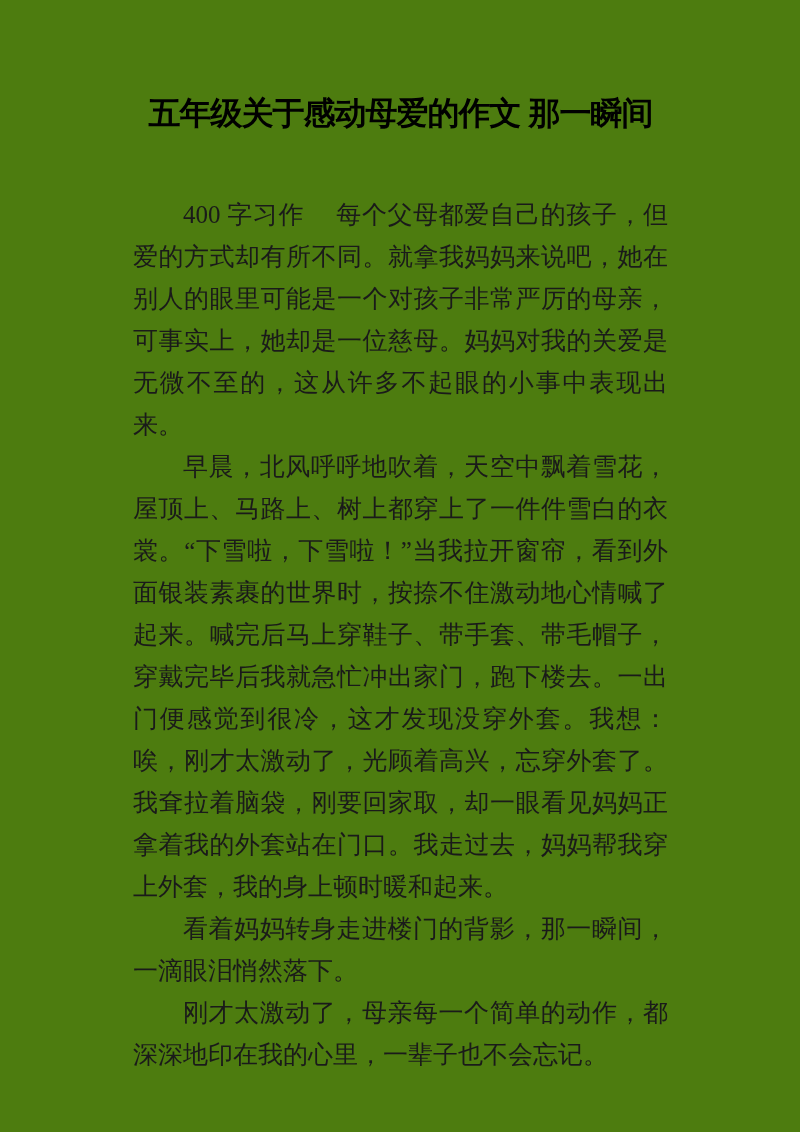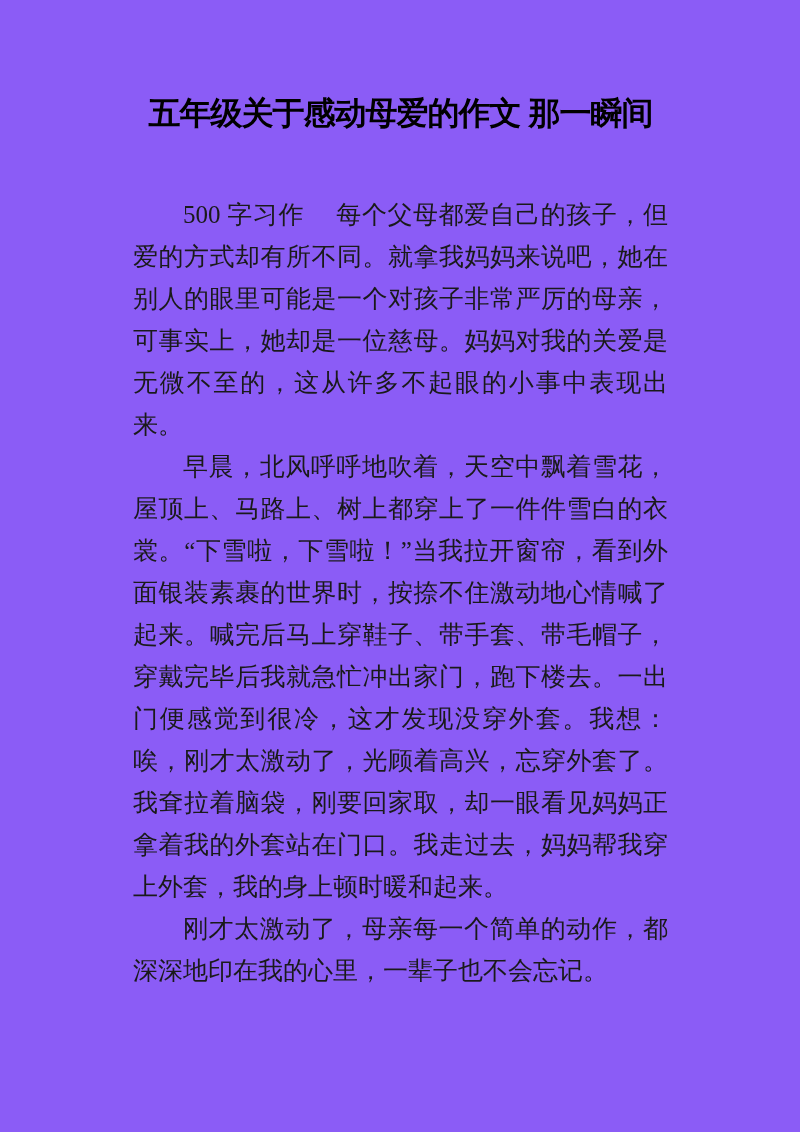--- a/index.html
+++ b/index.html
@@ -11,21 +11,21 @@
     width: 800px;
     height: 1132px;
     overflow: hidden;
     font-family: "Liberation Serif", "DejaVu Serif", serif;
   }
   .page {
     box-sizing: border-box;
     width: 800px;
     height: 1132px;
     padding: 90px 132px 0 133px;
-    background: #8b5cf6;
+    background: #4d7c0f;
   }
   .title {
     margin: 0;
     font-family: "Liberation Sans", "DejaVu Sans", sans-serif;
     font-weight: bold;
     font-size: 32px;
     line-height: 46px;
     letter-spacing: -1px;
     color: #000000;
     text-align: center;
@@ -46,17 +46,18 @@
     word-break: break-all;
   }
 </style>
 </head>
 <body>
 
 <div class="page">
   <h1 class="title">五年级关于感动母爱的作文 那一瞬间</h1>
 
   <div class="essay">
-    <p>500 字习作　 每个父母都爱自己的孩子，但爱的方式却有所不同。就拿我妈妈来说吧，她在别人的眼里可能是一个对孩子非常严厉的母亲，可事实上，她却是一位慈母。妈妈对我的关爱是无微不至的，这从许多不起眼的小事中表现出来。</p>
+    <p>400 字习作　 每个父母都爱自己的孩子，但爱的方式却有所不同。就拿我妈妈来说吧，她在别人的眼里可能是一个对孩子非常严厉的母亲，可事实上，她却是一位慈母。妈妈对我的关爱是无微不至的，这从许多不起眼的小事中表现出来。</p>
     <p>早晨，北风呼呼地吹着，天空中飘着雪花，屋顶上、马路上、树上都穿上了一件件雪白的衣裳。“下雪啦，下雪啦！”当我拉开窗帘，看到外面银装素裹的世界时，按捺不住激动地心情喊了起来。喊完后马上穿鞋子、带手套、带毛帽子，穿戴完毕后我就急忙冲出家门，跑下楼去。一出门便感觉到很冷，这才发现没穿外套。我想：唉，刚才太激动了，光顾着高兴，忘穿外套了。我耷拉着脑袋，刚要回家取，却一眼看见妈妈正拿着我的外套站在门口。我走过去，妈妈帮我穿上外套，我的身上顿时暖和起来。</p>
+    <p>看着妈妈转身走进楼门的背影，那一瞬间，一滴眼泪悄然落下。</p>
     <p>刚才太激动了，母亲每一个简单的动作，都深深地印在我的心里，一辈子也不会忘记。</p>
   </div>
 </div>
 
 </body></html>

